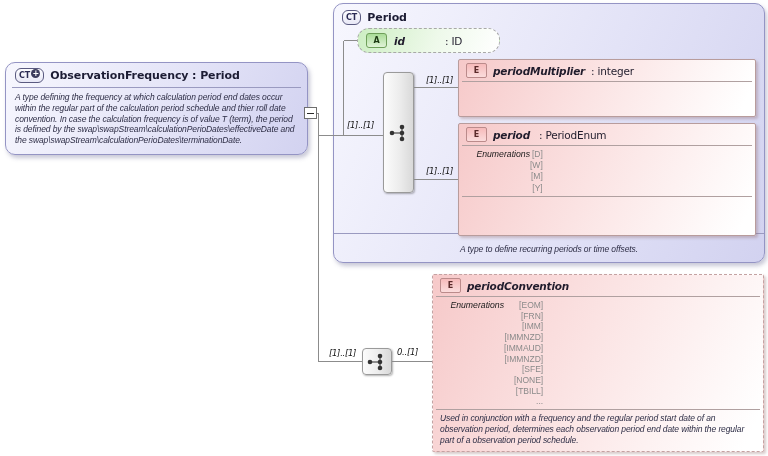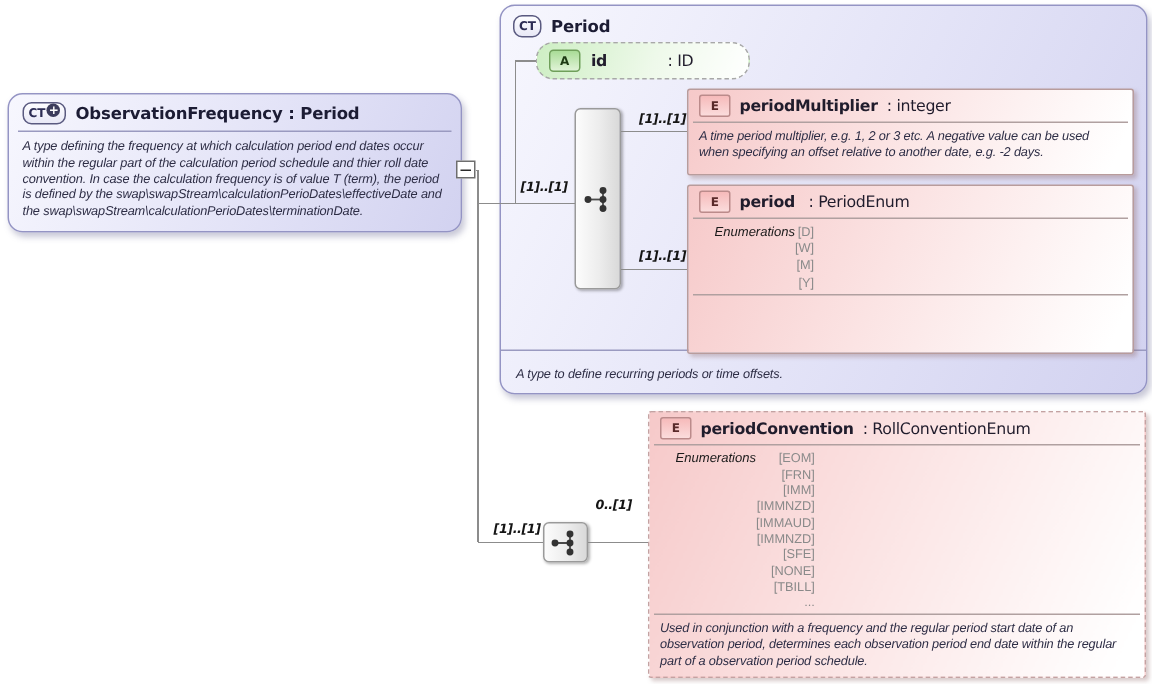--- a/index.html
+++ b/index.html
@@ -19,25 +19,25 @@
            box-sizing:border-box;display:flex;align-items:center;padding:0 8px;gap:7px;}
   .conn-box{position:absolute;border:1px solid #9a9a9a;border-radius:4px;
            background:linear-gradient(90deg,#fcfcfc 0%,#ececec 55%,#d9d9d9 100%);
            box-shadow:1px 1px 2px rgba(0,0,0,.3);box-sizing:border-box;
            display:flex;align-items:center;justify-content:center;}
 
   
   .box-title{font-size:11px;font-weight:bold;color:#1c1c34;letter-spacing:-0.1px;}
   .desc{font-family:"Liberation Sans",sans-serif;font-style:italic;font-size:8.5px;
         line-height:10.8px;color:#2e2e46;letter-spacing:-0.1px;}
-  .el-name{font-size:10.5px;font-weight:bold;color:#201c2c;display:inline-block;min-width:40px;letter-spacing:-0.2px;}
+  .el-name{font-size:10.5px;font-weight:bold;color:#201c2c;display:inline-block;min-width:40px;letter-spacing:-0.2px;font-style:italic;}
   .el-type{font-size:10.5px;font-weight:normal;color:#201c2c;letter-spacing:-0.2px;}
   .enum-label{font-family:"Liberation Sans",sans-serif;font-style:italic;font-size:8.7px;color:#1a1a1a;}
   .enum-val{font-family:"Liberation Sans",sans-serif;font-size:8.5px;color:#8a8a8a;}
-  .card-label{position:absolute;font-size:8.5px;font-weight:bold;font-style:italic;
+  .card-label{position:absolute;font-size:8.5px;font-weight:normal;font-style:italic;
         color:#141414;letter-spacing:-0.3px;z-index:4;}
 
   
   .ct-icon{display:inline-flex;gap:1px;height:13px;padding:0 3px;
         border:1px solid #5a5a80;border-radius:6px;background:linear-gradient(#fdfdff,#e8e8f6);
         color:#2c2c54;font-size:8px;font-weight:bold;line-height:13px;flex:0 0 auto;}
   .plus-circle{width:9px;height:9px;border-radius:50%;background:#3c3c5c;color:#ffffff;
         font-size:8px;font-weight:bold;line-height:9px;text-align:center;}
   .a-icon{width:19px;height:13px;border:1px solid #6f9f5a;border-radius:3px;flex:0 0 auto;
         background:linear-gradient(#a9dc97,#e0f3d7);color:#1e3a14;
@@ -55,21 +55,21 @@
   .enum-vals div{line-height:11.2px;}
   .enum-vals.tight div{line-height:10.7px;}
   .sep-top{border-top:1px solid #b0a0a0;margin:0 3px;}
 
   
   .hdr-row{display:flex;align-items:center;gap:6px;padding:5px 3px 4px;margin:0 6px;
         border-bottom:1px solid #9a9ac0;}
 
   
   .pbox-footer{position:absolute;left:0;right:0;bottom:0;border-top:1px solid #9a9ac0;
-        padding:3px 10px 6px;box-sizing:border-box;}
+        padding:3px 10px 6px;box-sizing:border-box;text-align:center;}
 
   .handle{position:absolute;left:304px;top:107px;width:13px;height:12px;background:#ffffff;
         border:1px solid #6e6e6e;box-sizing:border-box;z-index:4;display:flex;
         align-items:center;justify-content:center;}
   .handle .minus{width:7px;height:1px;background:#2a2a2a;}
 
   svg.wires{position:absolute;left:0;top:0;z-index:3;pointer-events:none;}
 </style>
 </head>
 <body>
@@ -119,21 +119,20 @@
       <circle cx="14" cy="15" r="2.3" fill="#333333"></circle>
     </svg>
   </div>
 
   <div class="pink-box" style="left:458px;top:59px;width:298px;height:58px;">
     <div class="el-header">
       <span class="e-icon">E</span>
       <span class="el-name">periodMultiplier</span>
       <span class="el-type">: integer</span>
     </div>
-    <div class="desc el-desc">A time period multiplier, e.g. 1, 2 or 3 etc. A negative value can be used when specifying an offset relative to another date, e.g. -2 days.</div>
   </div>
 
   <div class="pink-box" style="left:458px;top:123px;width:298px;height:113px;">
     <div class="el-header">
       <span class="e-icon">E</span>
       <span class="el-name">period</span>
       <span class="el-type">: PeriodEnum</span>
     </div>
     <div class="enum-sec">
       <span class="enum-label">Enumerations</span>
@@ -155,21 +154,20 @@
       <circle cx="14" cy="3" r="2.3" fill="#333333"></circle>
       <circle cx="14" cy="9" r="2.3" fill="#333333"></circle>
       <circle cx="14" cy="15" r="2.3" fill="#333333"></circle>
     </svg>
   </div>
 
   <div class="pink-box dashed" style="left:432px;top:274px;width:332px;height:178px;">
     <div class="el-header">
       <span class="e-icon">E</span>
       <span class="el-name">periodConvention</span>
-      <span class="el-type">: RollConventionEnum</span>
     </div>
     <div class="enum-sec">
       <span class="enum-label">Enumerations</span>
       <div class="enum-vals tight enum-val">
         <div>[EOM]</div>
         <div>[FRN]</div>
         <div>[IMM]</div>
         <div>[IMMNZD]</div>
         <div>[IMMAUD]</div>
         <div>[IMMNZD]</div>
@@ -180,21 +178,21 @@
       </div>
     </div>
     <div class="sep-top"></div>
     <div class="desc el-desc">Used in conjunction with a frequency and the regular period start date of an observation period, determines each observation period end date within the regular part of a observation period schedule.</div>
   </div>
 
   <div class="card-label" style="left:347px;top:120px;">[1]..[1]</div>
   <div class="card-label" style="left:426px;top:75px;">[1]..[1]</div>
   <div class="card-label" style="left:426px;top:166px;">[1]..[1]</div>
   <div class="card-label" style="left:329px;top:348px;">[1]..[1]</div>
-  <div class="card-label" style="left:397px;top:332px;">0..[1]</div>
+  <div class="card-label" style="left:397px;top:347px;">0..[1]</div>
 
   <svg class="wires" width="768" height="456" viewBox="0 0 768 456">
     <g stroke="#8c8c8c" stroke-width="1" fill="none" shape-rendering="crispEdges">
       <line x1="317" y1="113.5" x2="318.5" y2="113.5"></line>
       <line x1="318.5" y1="113.5" x2="318.5" y2="361.5"></line>
       <line x1="318.5" y1="135.5" x2="383" y2="135.5"></line>
       <line x1="343.5" y1="135.5" x2="343.5" y2="40.5"></line>
       <line x1="343.5" y1="40.5" x2="357" y2="40.5"></line>
       <line x1="414" y1="87.5" x2="458" y2="87.5"></line>
       <line x1="414" y1="179.5" x2="458" y2="179.5"></line>

